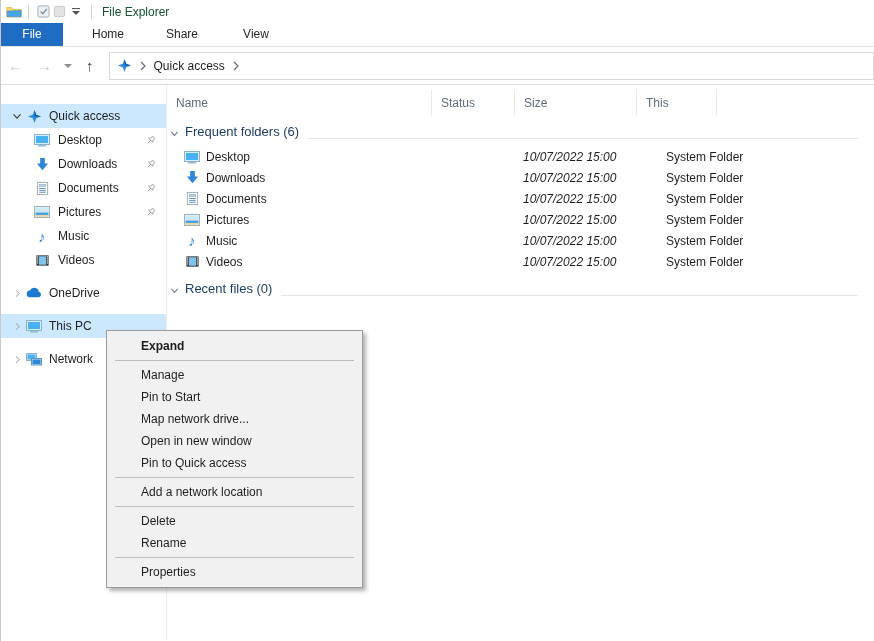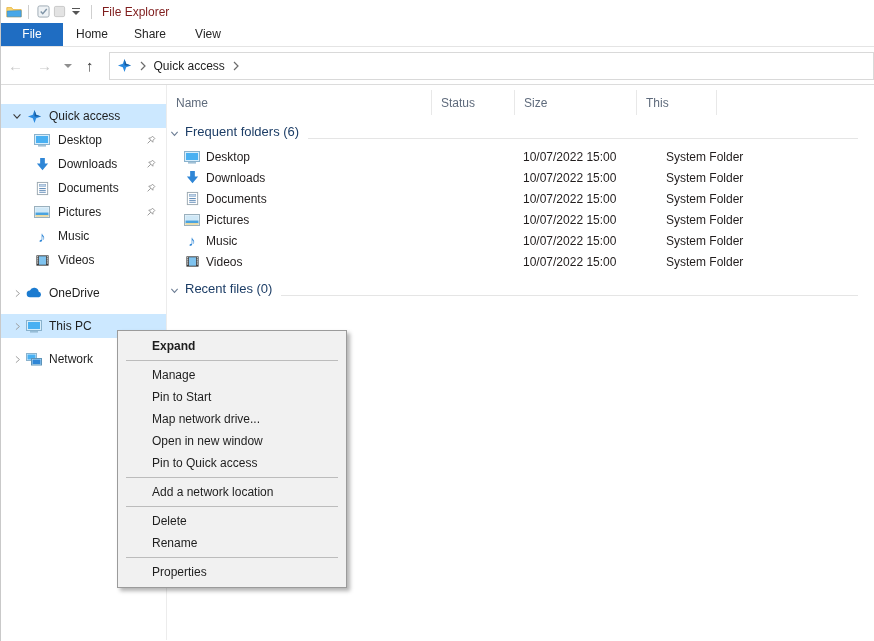--- a/index.html
+++ b/index.html
@@ -7,24 +7,24 @@
   body { font-family:"Liberation Sans", sans-serif; color:#1e1e1e; }
   .window { position:relative; width:874px; height:641px; background:#fff; overflow:hidden; border-left:1px solid #c9c9c9; }
 
   
   .titlebar { height:23px; display:flex; align-items:center; padding-left:5px; background:#fff; }
   .qat-sep { width:1px; height:14px; background:#cfcfcf; margin:0 6px; }
   .qat-btn { display:flex; align-items:center; justify-content:center; width:16px; height:16px; }
   .qat-drop { display:flex; flex-direction:column; align-items:center; width:12px; margin:0 3px; }
   .qat-drop .bar { width:8px; border-top:1px solid #555; margin-bottom:2px; }
   .qat-drop .tri { width:0; height:0; border-left:4px solid transparent; border-right:4px solid transparent; border-top:4px solid #555; }
-  .win-title { font-size:12px; margin-left:4px; color:#7f1d1d; }
-
-  
-  .tabs { height:24px; display:flex; border-bottom:1px solid #e4e4e4; background:#fff; }
+  .win-title { font-size:12px; margin-left:4px; color:#14532d; }
+
+  
+  .tabs { height:24px; display:flex; border-bottom:1px solid #e4e4e4; background:#fff;gap:16px; }
   .tab { min-width:58px; text-align:center; line-height:23px; font-size:12px; color:#262626; padding:0 4px; }
   .tab-file { min-width:62px; background:#1f6dc2; color:#fff; }
 
   
   .addressbar { height:38px; display:flex; align-items:center; border-bottom:1px solid #dcdcdc; background:#fff; }
   .nav-btn { font-size:15px; line-height:1; padding:0 7px; user-select:none; }
   .nav-disabled { color:#c9c9c9; }
   .nav-chev { width:0; height:0; border-left:4px solid transparent; border-right:4px solid transparent; border-top:4px solid #8f8f8f; margin:0 5px; }
   .nav-up { color:#404040; font-weight:bold; padding:0 6px 0 9px; }
   .address-box { flex:1; height:28px; border:1px solid #d9d9d9; margin-left:9px; display:flex; align-items:center; padding-left:7px; font-size:12px; background:#fff; }
@@ -59,26 +59,26 @@
 
   .group-header { display:flex; align-items:flex-end; color:#1c3d66; font-size:13px; margin:9px 0 7px 2px; }
   .group-header .gh-chev { display:flex; margin-right:5px; }
   .group-rule { flex:1; height:1px; background:#e5e5e5; margin-left:9px; margin-right:16px; }
 
   .file-row { display:flex; height:21px; align-items:center; color:#211d1d; }
   .cell { height:100%; display:flex; align-items:center; }
   .cell-name   { width:264px; padding-left:17px; }
   .cell-name .fi { width:16px; display:flex; justify-content:center; margin-right:6px; }
   .cell-status { width:83px; padding-left:9px; }
-  .cell-date   { width:142px; padding-left:9px; }
+  .cell-date   { width:142px; padding-left:9px;font-style:italic; }
   .cell-type   { width:122px; padding-left:10px; }
   .recent-group { margin-top:9px; }
 
   
-  .context-menu { position:absolute; left:116px; top:330px; width:230px; background:#f1f1f1; border:1px solid #9b9b9b; box-shadow:3px 3px 4px rgba(0,0,0,0.3); padding:4px 0; z-index:10; }
+  .context-menu { position:absolute; left:105px; top:330px; width:257px; background:#f1f1f1; border:1px solid #9b9b9b; box-shadow:3px 3px 4px rgba(0,0,0,0.3); padding:4px 0; z-index:10; }
   .menu-item { height:22px; line-height:22px; padding-left:34px; font-size:12px; color:#1e1e1e; white-space:nowrap; }
   .menu-item-default { font-weight:bold; }
   .menu-sep { height:1px; background:#bcbcbc; margin:3px 8px; }
 </style>
 </head>
 <body>
 
 <div class="window">
 
   <div class="titlebar">

